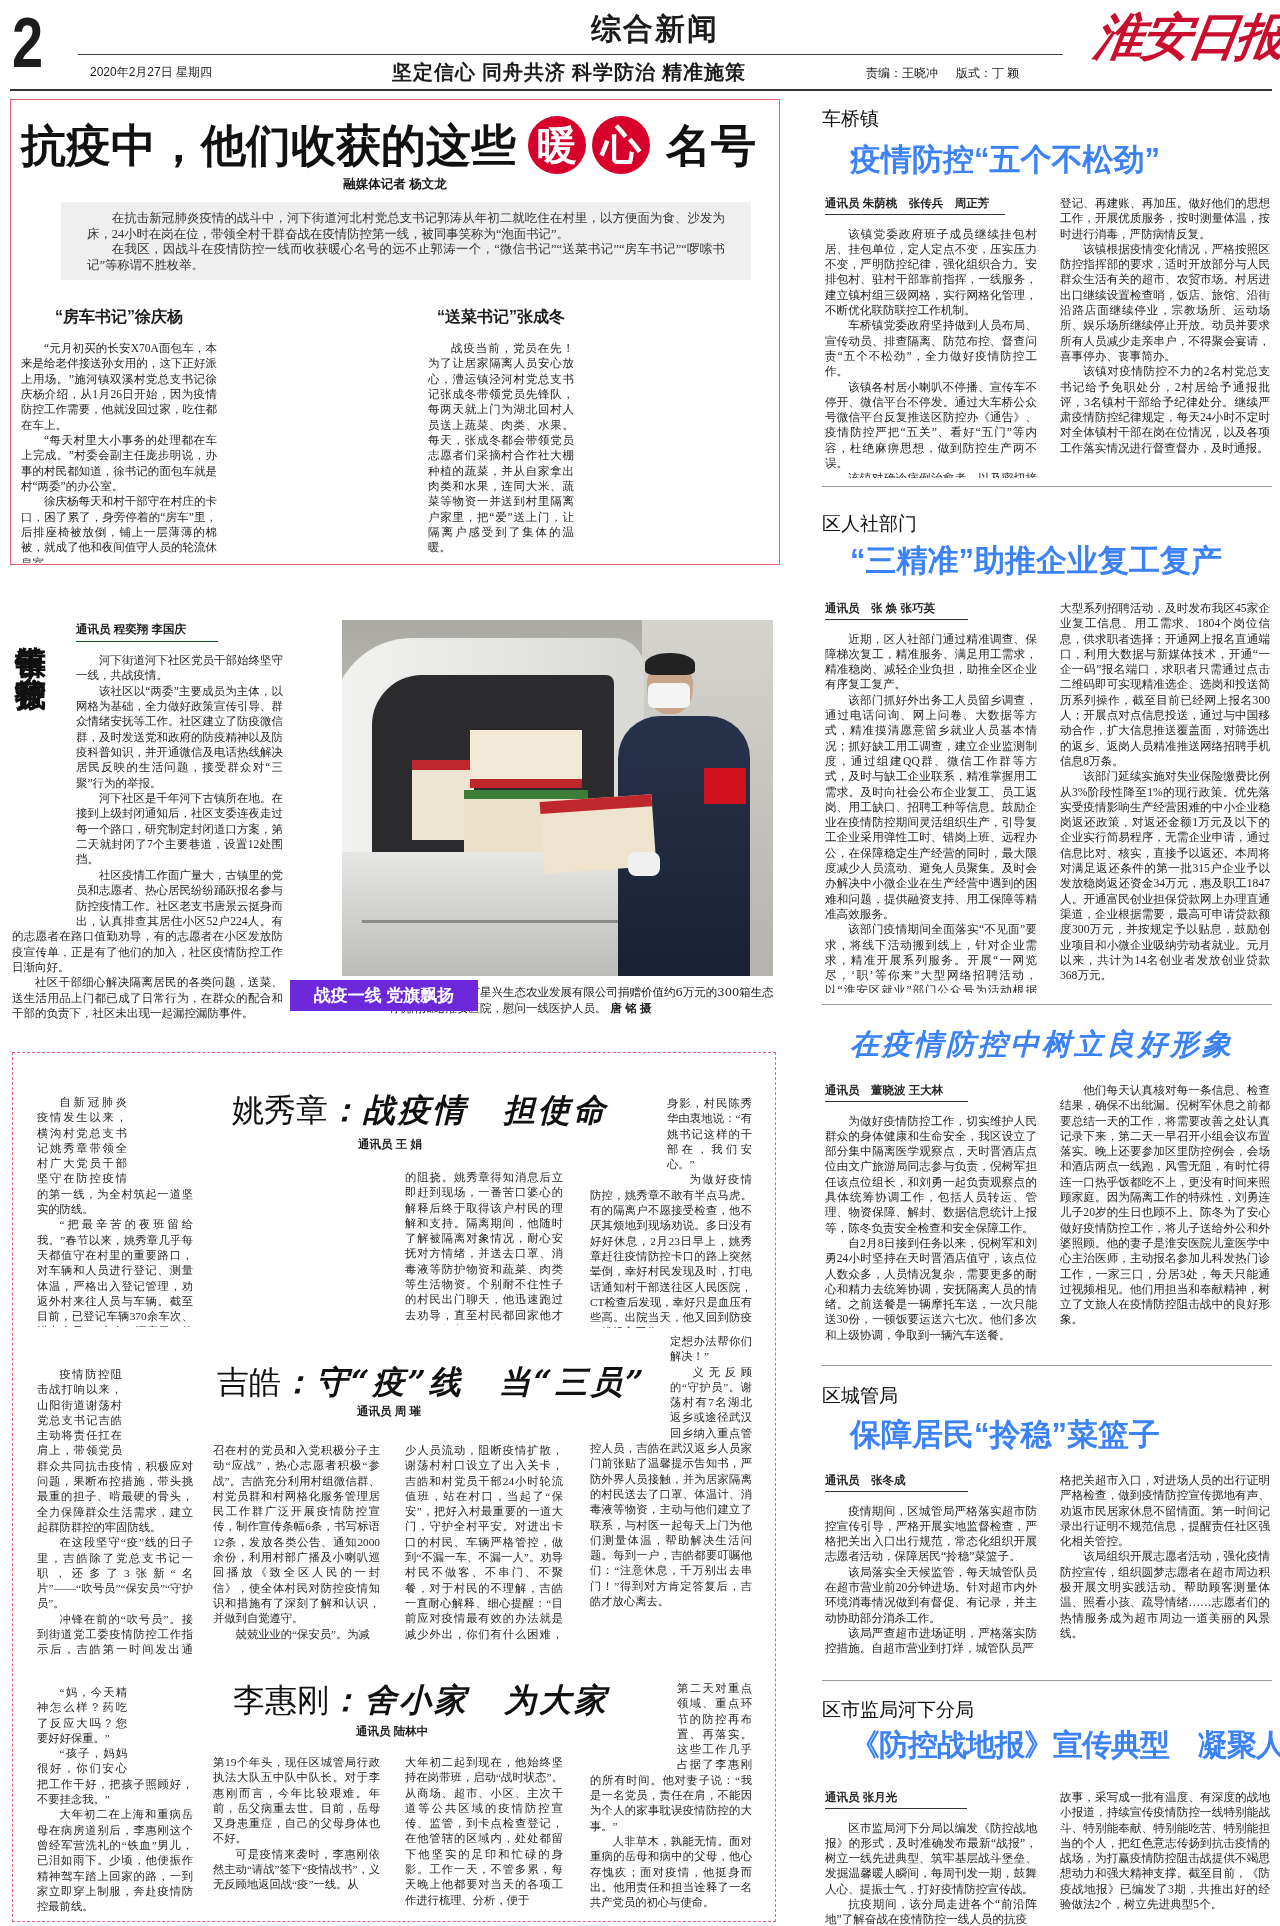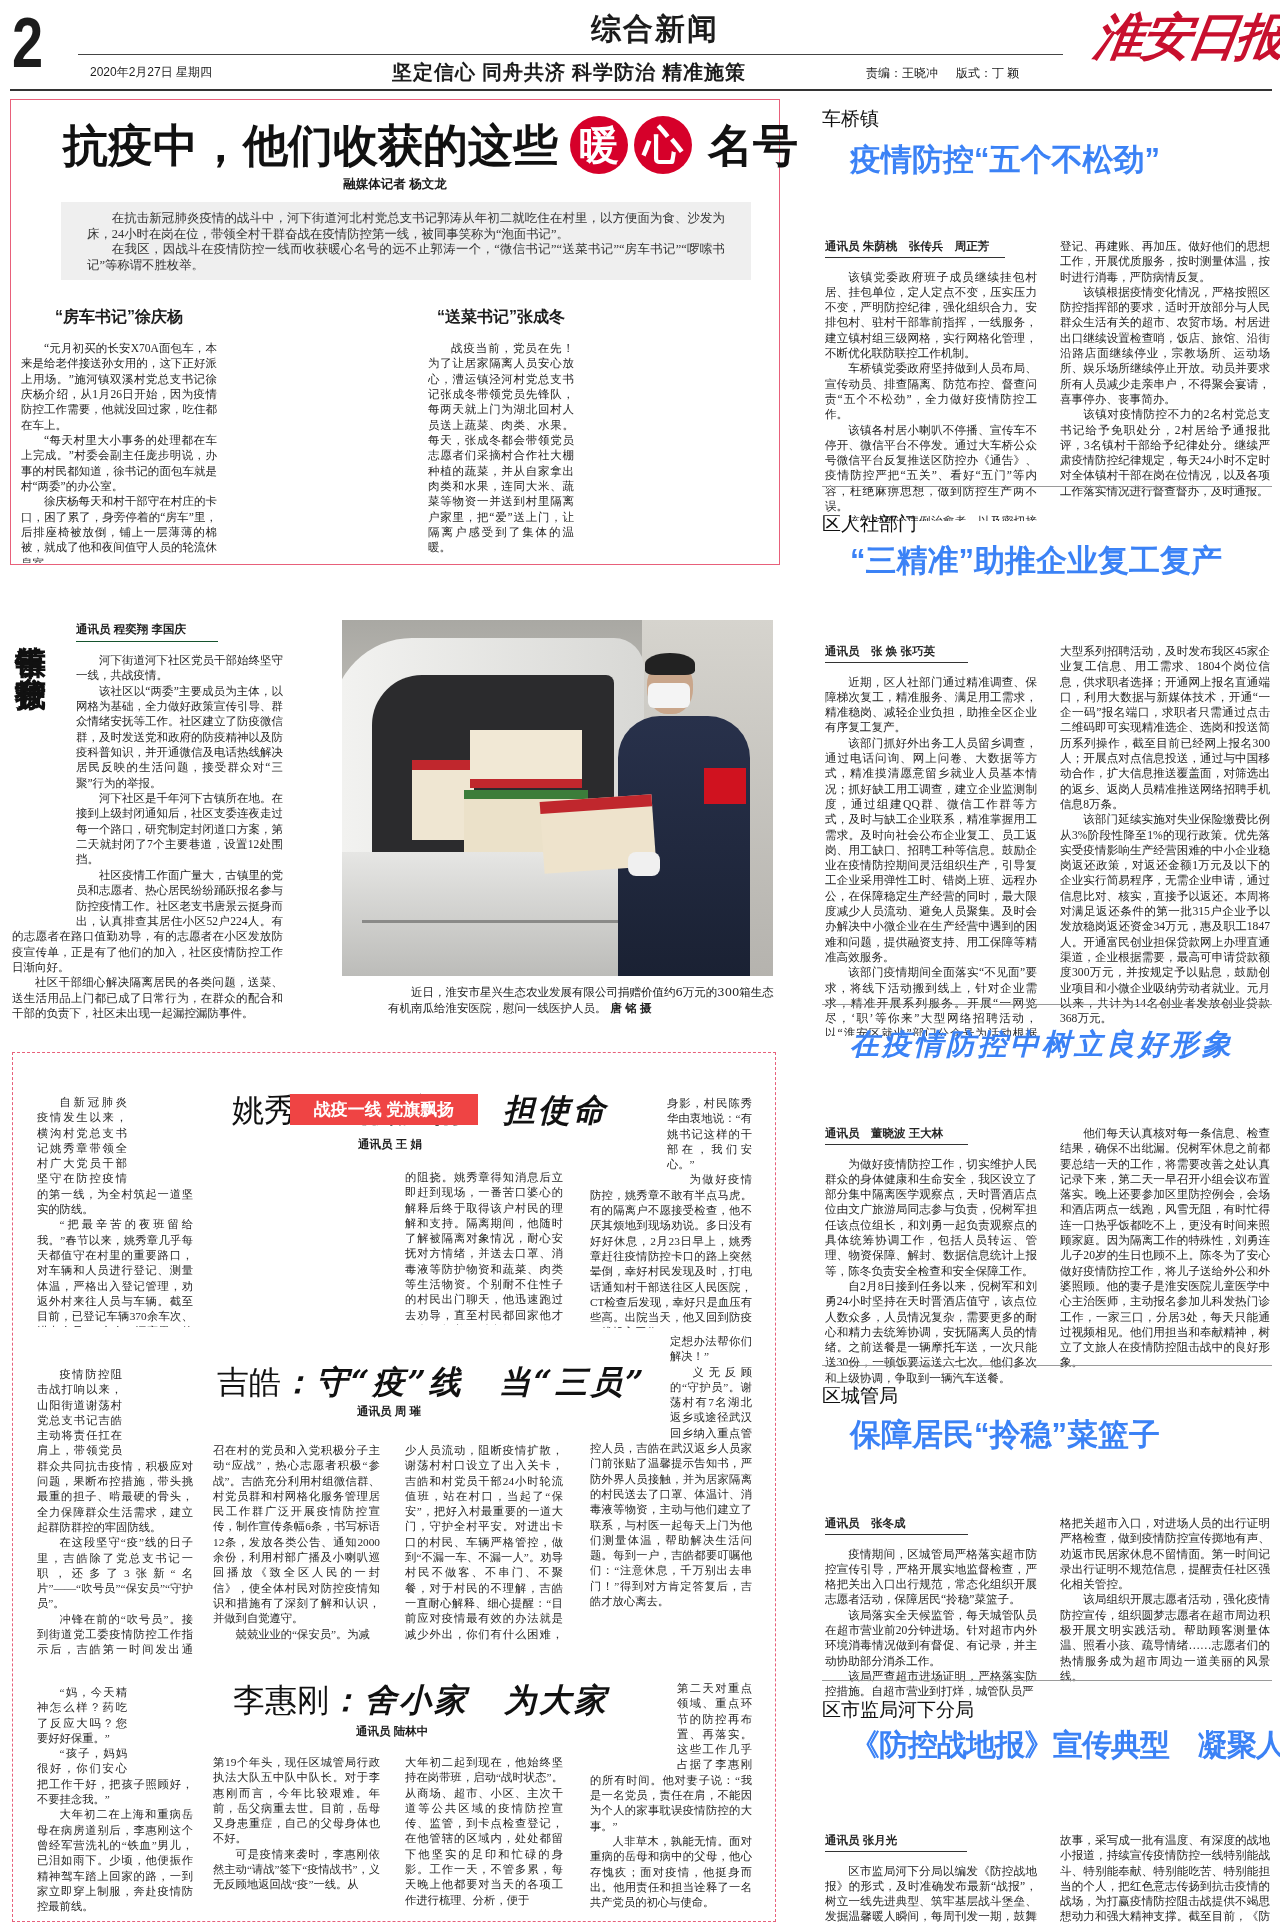--- a/index.html
+++ b/index.html
@@ -13,21 +13,21 @@
   .header-rule { left: 78px; top: 54px; width: 985px; border-top: 1.5px solid #444; }
   .date { left: 90px; top: 66px; font: 12px/1 "Liberation Sans", "DejaVu Sans", sans-serif; }
   .slogan { left: 346px; top: 62px; width: 446px; text-align: center; white-space: nowrap; font: bold 20px/1 "Liberation Serif", "DejaVu Serif", serif; letter-spacing: 1px; }
   .editors { left: 866px; top: 67px; font: 12px/1 "Liberation Sans", "DejaVu Sans", sans-serif; white-space: nowrap; }
   .editors span + span { margin-left: 18px; }
   .logo { left: 1095px; top: 12px; width: 178px; white-space: nowrap; font: italic bold 50px/1 "Liberation Serif", "DejaVu Serif", serif; color: #c8102e; letter-spacing: -3px; transform: skewX(-8deg); }
   .header-bottom-rule { left: 10px; top: 89px; width: 1262px; border-top: 2px solid #333; }
 
   
   .feature { left: 10px; top: 99px; width: 770px; height: 466px; border: 1.5px solid #e8607a; }
-  .f-title { left: 10px; top: 16px; width: 750px; display: flex; align-items: center; justify-content: flex-end; white-space: nowrap; font: bold 45px/1 "Liberation Sans", "DejaVu Sans", sans-serif; color: #111; margin-left: 27px; }
+  .f-title { left: 10px; top: 16px; width: 750px; display: flex; align-items: center; justify-content: flex-start; white-space: nowrap; font: bold 45px/1 "Liberation Sans", "DejaVu Sans", sans-serif; color: #111; }
   .f-circle { width: 58px; height: 58px; border-radius: 50%; background: #d6002a; color: #fff; display: flex; align-items: center; justify-content: center; font-size: 40px; margin: 0 3px; }
   .f-circle.first { margin-left: 12px; }
   .f-circle.last { margin-right: 16px; }
   .f-byline { left: 0; top: 78px; width: 100%; text-align: center; font: bold 12.5px/1 "Liberation Sans", "DejaVu Sans", sans-serif; }
   .f-intro { left: 50px; top: 102px; width: 690px; height: 78px; background: #efefef; padding: 9px 26px 6px; font: 12.4px/15.5px "Liberation Serif", "DejaVu Serif", serif; color: #333; text-align: justify; }
   .f-intro p { margin: 0; text-indent: 2em; }
   .f-col-head { height: 24px; text-align: center; font: bold 16px/24px "Liberation Sans", "DejaVu Sans", sans-serif; white-space: nowrap; }
   .f-col { position: absolute; top: 205px; }
   .f-col .txt { position: relative; height: 222px; margin-top: 12px; }
 
@@ -44,32 +44,32 @@
   .byline-u { font: bold 11.5px/1 "Liberation Sans", "DejaVu Sans", sans-serif; border-bottom: 1px solid #14532d; padding-bottom: 5px; white-space: nowrap; }
 
   
   .photo { left: 342px; top: 620px; width: 431px; height: 356px; overflow: hidden; background: linear-gradient(180deg, #a9a8a3 0%, #c9c7c1 40%, #8f8e8a 100%); }
   .photo div { position: absolute; }
   .caption { left: 388px; top: 984px; width: 392px; font: 11.5px/16px "DejaVu Serif", "Liberation Serif", serif; color: #222; }
   .caption .credit { font-family: "Liberation Sans", "DejaVu Sans", sans-serif; font-weight: bold; margin-left: 4px; }
 
   
   .party-box { left: 12px; top: 1052px; width: 764px; height: 870px; border: 1.5px dashed #e8607a; }
-  .banner { left: 290px; top: 1094px; width: 188px; height: 31px; background: #ef4444; color: #fff; text-align: center; font: bold 17px/31px "Liberation Sans", "DejaVu Sans", sans-serif; white-space: nowrap; z-index: 2; }
+  .banner { left: 290px; top: 980px; width: 188px; height: 31px; background: #6d28d9; color: #fff; text-align: center; font: bold 17px/31px "Liberation Sans", "DejaVu Sans", sans-serif; white-space: nowrap; z-index: 2; }
   .hl { white-space: nowrap; font-size: 32px; line-height: 36px; color: #111; }
   .hl-name { font-family: Liberation Sans, sans-serif; }
   .hl-rest { font-family: "DejaVu Serif", "Liberation Serif", serif; font-style: italic; font-weight: bold; letter-spacing: 3px; }
   .bl { font: bold 11.5px/1 "Liberation Sans", "DejaVu Sans", sans-serif; white-space: nowrap; }
 
   
   .r-label { left: 822px; font: 19px/1 "Liberation Sans", "DejaVu Sans", sans-serif; color: #111; }
   .r-head { left: 850px; width: 450px; white-space: nowrap; font: bold 31px/1 "Liberation Sans", "DejaVu Sans", sans-serif; color: #3b82f6; }
   .r-head.calli { font-family: "DejaVu Serif", "Liberation Serif", serif; font-style: italic; font-size: 29px; letter-spacing: 3px; }
   .r-head.wide { font-size: 30px; letter-spacing: -1px; }
-  .r-col { font-size: 11.6px; line-height: 15.3px; margin-top: 43px; }
+  .r-col { font-size: 11.6px; line-height: 15.3px; }
   .r-byline { height: 30.6px; }
   .r-byline span { display: inline-block; border-bottom: 1px solid #333; padding-bottom: 4px; font: bold 11.5px/1 "Liberation Sans", "DejaVu Sans", sans-serif; white-space: nowrap; }
   .r-rule { left: 822px; width: 450px; border-top: 1px solid #9a9a9a; }
 </style>
 </head>
 <body>
 
 <div id="page">
 
   <div class="abs page-num">2</div>

